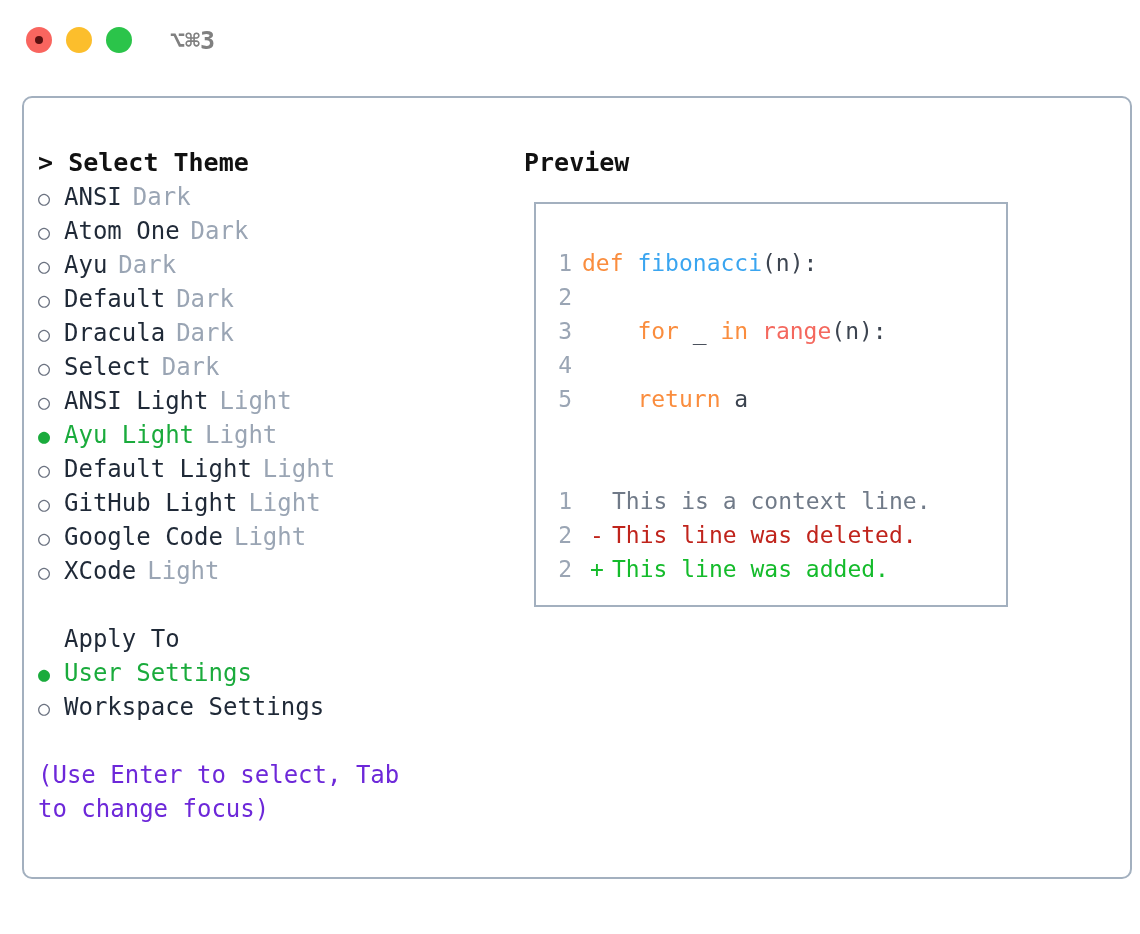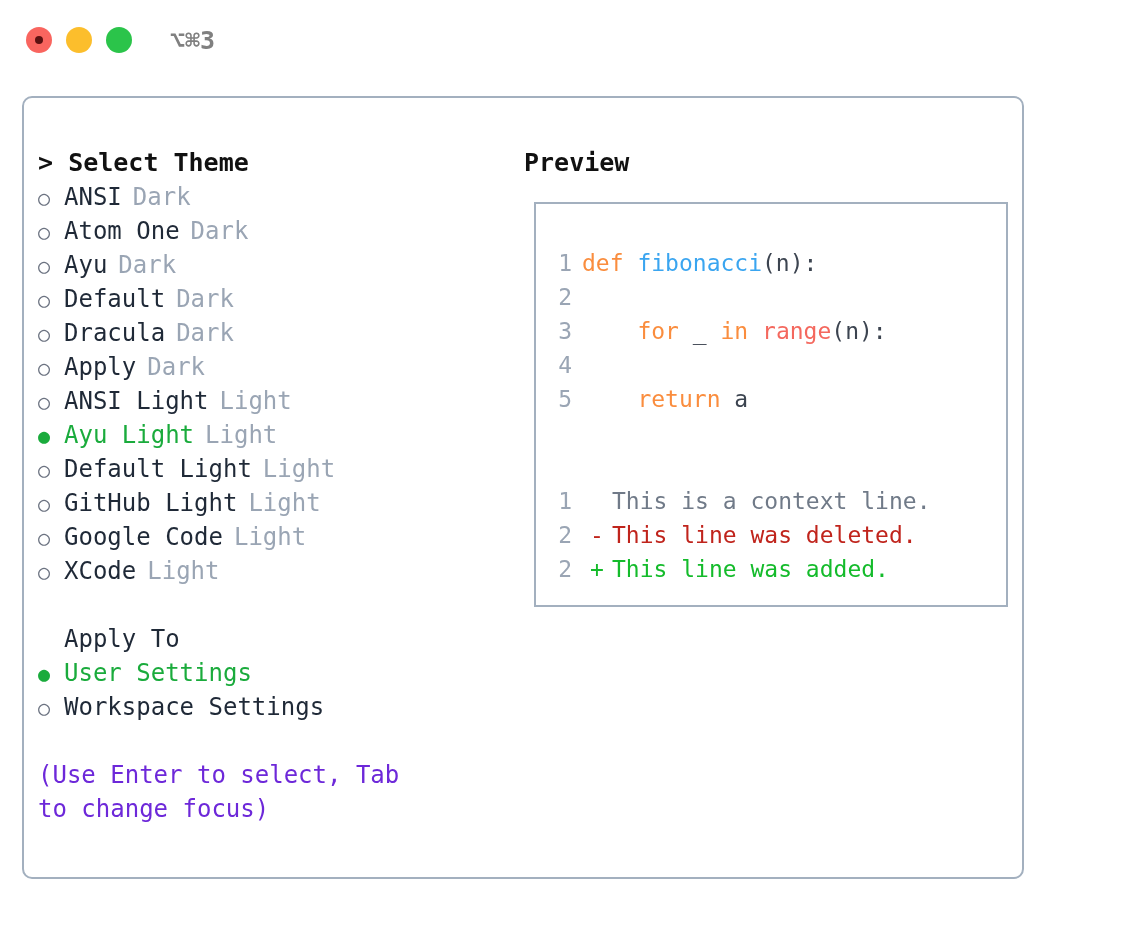--- a/index.html
+++ b/index.html
@@ -65,21 +65,21 @@
     font-weight: bold;
     color: #808080;
     letter-spacing: 0px;
   }
 
   
   .panel {
     position: absolute;
     left: 22px;
     top: 96px;
-    width: 1002px;
+    width: 1110px;
     height: 783px;
     border: 2px solid #a3b0bf;
     border-radius: 10px;
     box-sizing: border-box;
     background: #ffffff;
   }
 
   .panel-inner {
     position: absolute;
     left: 0; top: 0;
@@ -235,21 +235,21 @@
       <div class="left-col">
 
         <div class="section-header"><span class="prompt">&gt;</span><span> </span><span>Select Theme</span></div>
 
         <div id="theme-list">
             <div class="opt-row"><span class="marker">○</span><span class="opt-label">ANSI</span><span class="opt-kind">Dark</span></div>
             <div class="opt-row"><span class="marker">○</span><span class="opt-label">Atom One</span><span class="opt-kind">Dark</span></div>
             <div class="opt-row"><span class="marker">○</span><span class="opt-label">Ayu</span><span class="opt-kind">Dark</span></div>
             <div class="opt-row"><span class="marker">○</span><span class="opt-label">Default</span><span class="opt-kind">Dark</span></div>
             <div class="opt-row"><span class="marker">○</span><span class="opt-label">Dracula</span><span class="opt-kind">Dark</span></div>
-            <div class="opt-row"><span class="marker">○</span><span class="opt-label">Apply</span><span class="opt-kind">Dark</span></div>
+            <div class="opt-row"><span class="marker">○</span><span class="opt-label">Select</span><span class="opt-kind">Dark</span></div>
             <div class="opt-row"><span class="marker">○</span><span class="opt-label">ANSI Light</span><span class="opt-kind">Light</span></div>
             <div class="opt-row selected"><span class="marker sel">●</span><span class="opt-label">Ayu Light</span><span class="opt-kind">Light</span></div>
             <div class="opt-row"><span class="marker">○</span><span class="opt-label">Default Light</span><span class="opt-kind">Light</span></div>
             <div class="opt-row"><span class="marker">○</span><span class="opt-label">GitHub Light</span><span class="opt-kind">Light</span></div>
             <div class="opt-row"><span class="marker">○</span><span class="opt-label">Google Code</span><span class="opt-kind">Light</span></div>
             <div class="opt-row"><span class="marker">○</span><span class="opt-label">XCode</span><span class="opt-kind">Light</span></div>
           </div>
 
         <div class="spacer-lg"></div>
 

